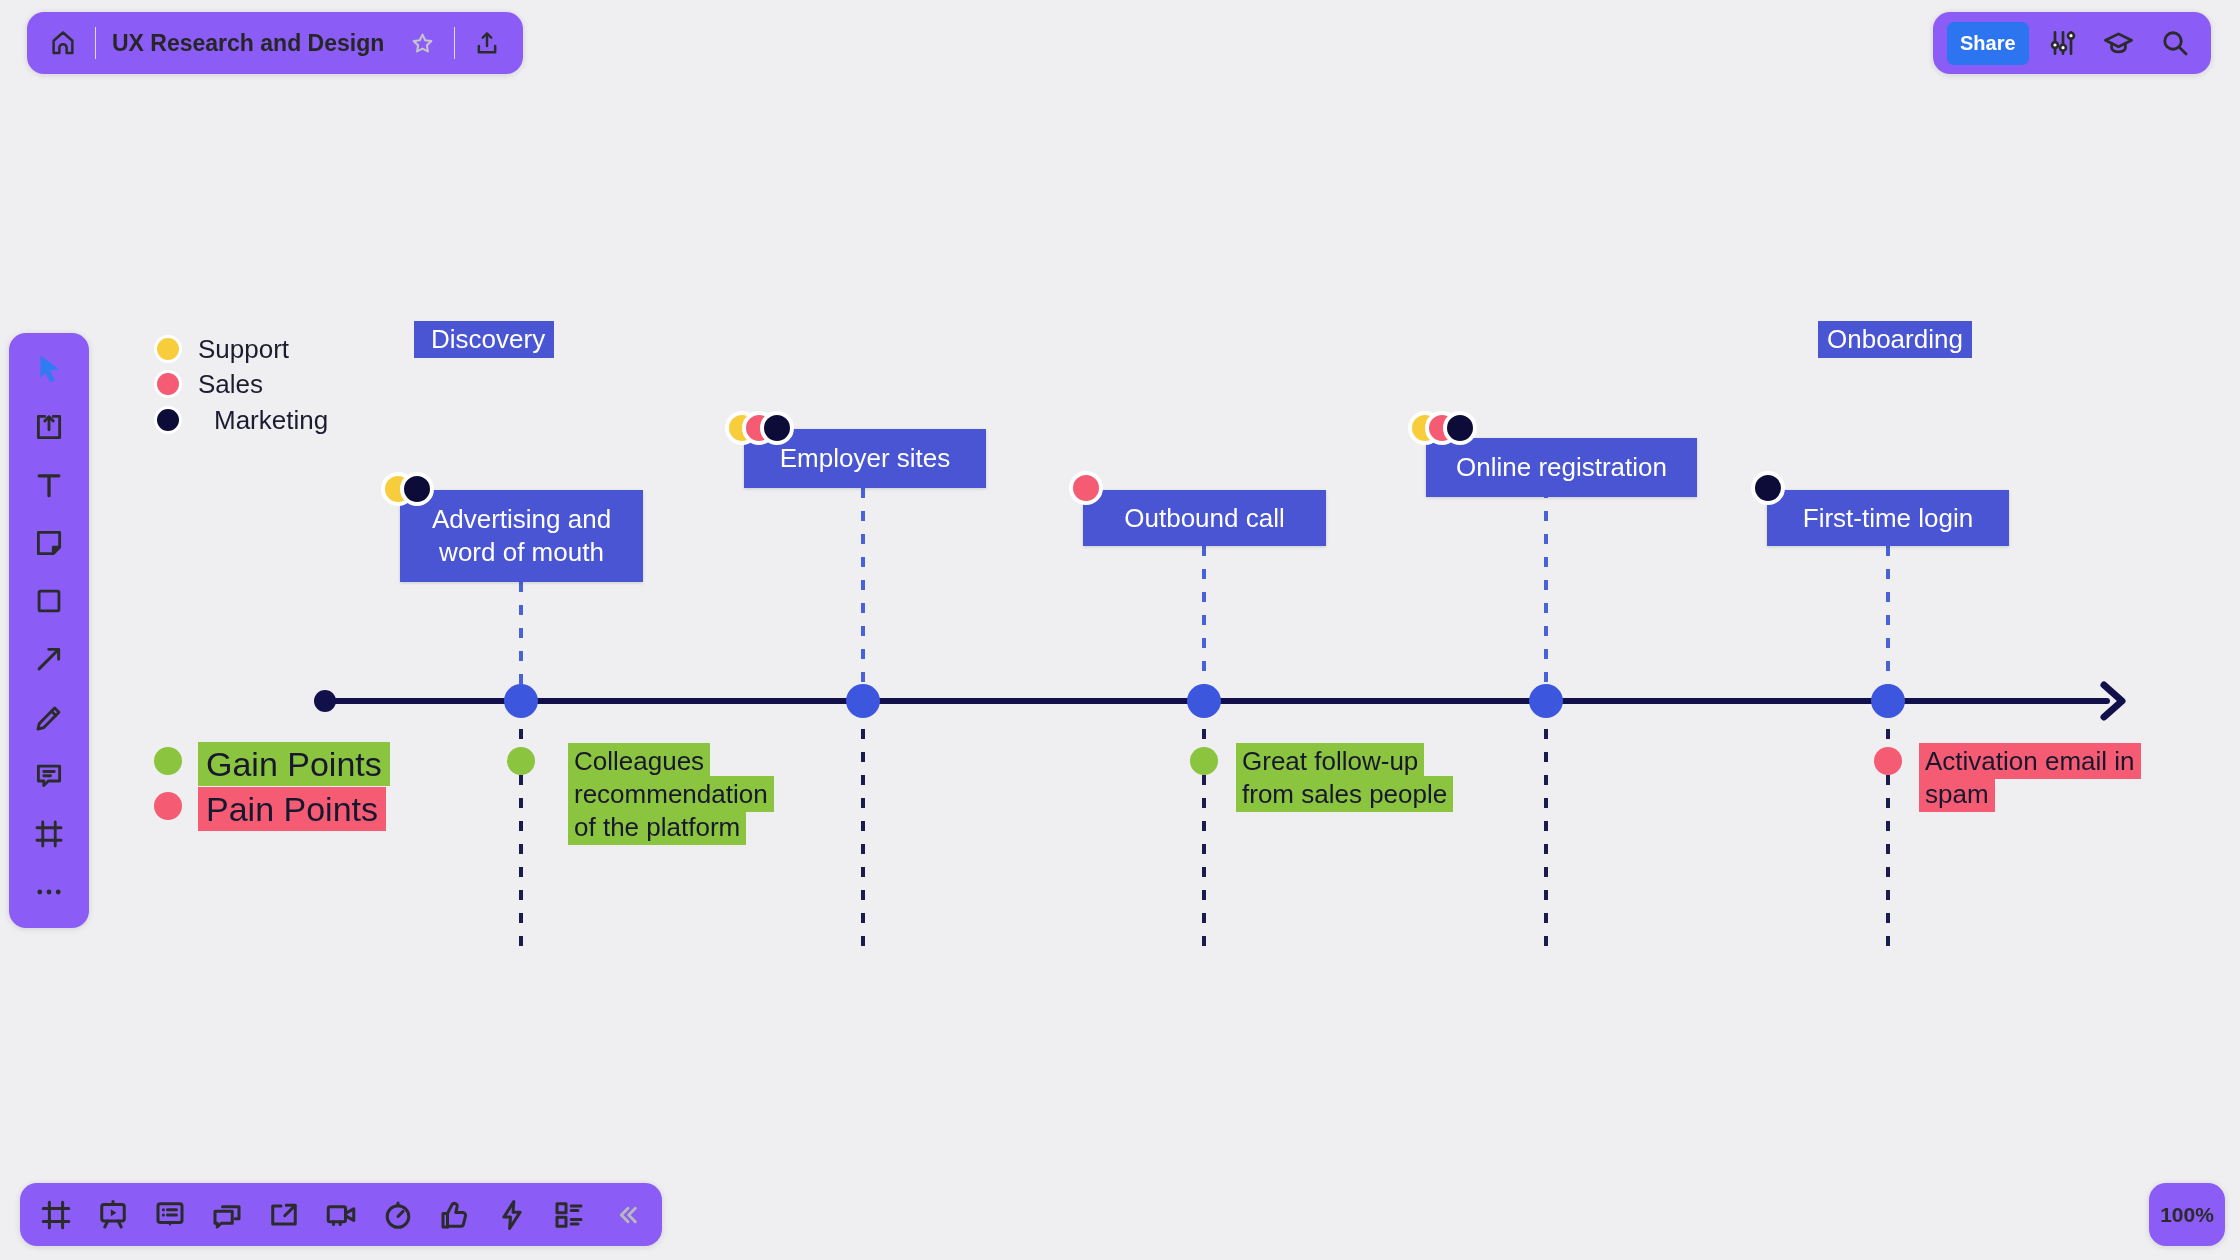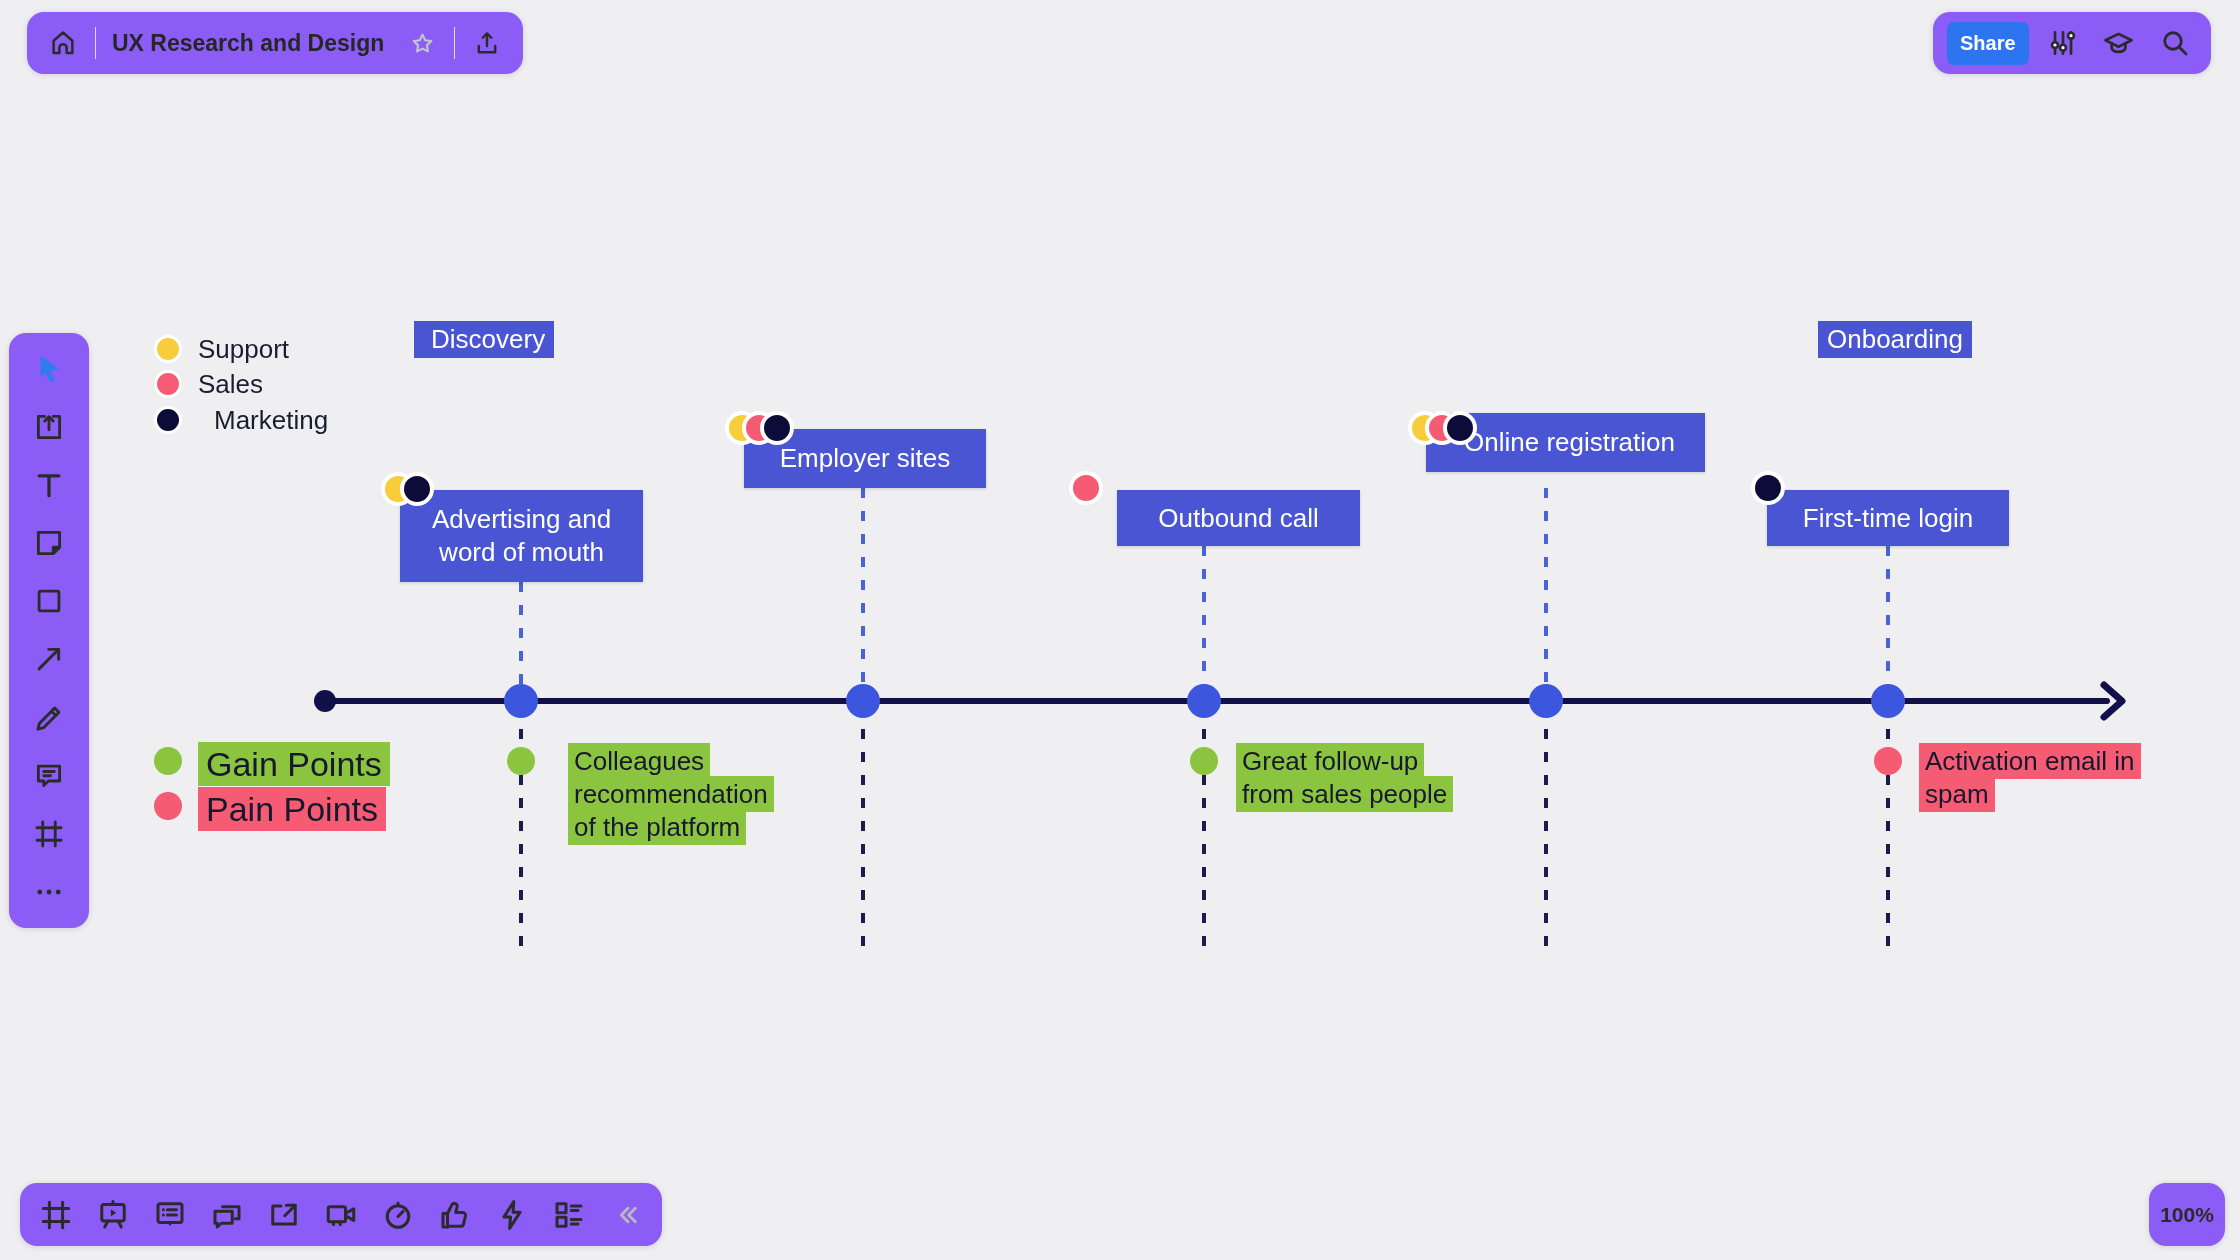--- a/index.html
+++ b/index.html
@@ -224,22 +224,22 @@
 
 <div class="ms-dot" style="left:504px;"></div>
 <div class="ms-dot" style="left:846px;"></div>
 <div class="ms-dot" style="left:1187px;"></div>
 <div class="ms-dot" style="left:1529px;"></div>
 <div class="ms-dot" style="left:1871px;"></div>
 
 <div class="ms-box" style="left:400px;top:490px;width:243px;height:92px;">Advertising and
 word of mouth</div>
 <div class="ms-box" style="left:744px;top:429px;width:242px;height:59px;">Employer sites</div>
-<div class="ms-box" style="left:1083px;top:490px;width:243px;height:56px;margin-left:34px;">Outbound call</div>
-<div class="ms-box" style="left:1426px;top:413px;width:271px;height:59px;padding-left:8px;">Online registration</div>
+<div class="ms-box" style="left:1083px;top:490px;width:243px;height:56px;">Outbound call</div>
+<div class="ms-box" style="left:1426px;top:438px;width:271px;height:59px;">Online registration</div>
 <div class="ms-box" style="left:1767px;top:490px;width:242px;height:56px;">First-time login</div>
 
 <span class="tag-dot tag-support" style="left:381px;top:472px;"></span>
 <span class="tag-dot tag-marketing" style="left:400px;top:472px;"></span>
 
 <span class="tag-dot tag-support" style="left:725px;top:411px;"></span>
 <span class="tag-dot tag-sales" style="left:742px;top:411px;"></span>
 <span class="tag-dot tag-marketing" style="left:760px;top:411px;"></span>
 
 <span class="tag-dot tag-sales" style="left:1069px;top:471px;"></span>

